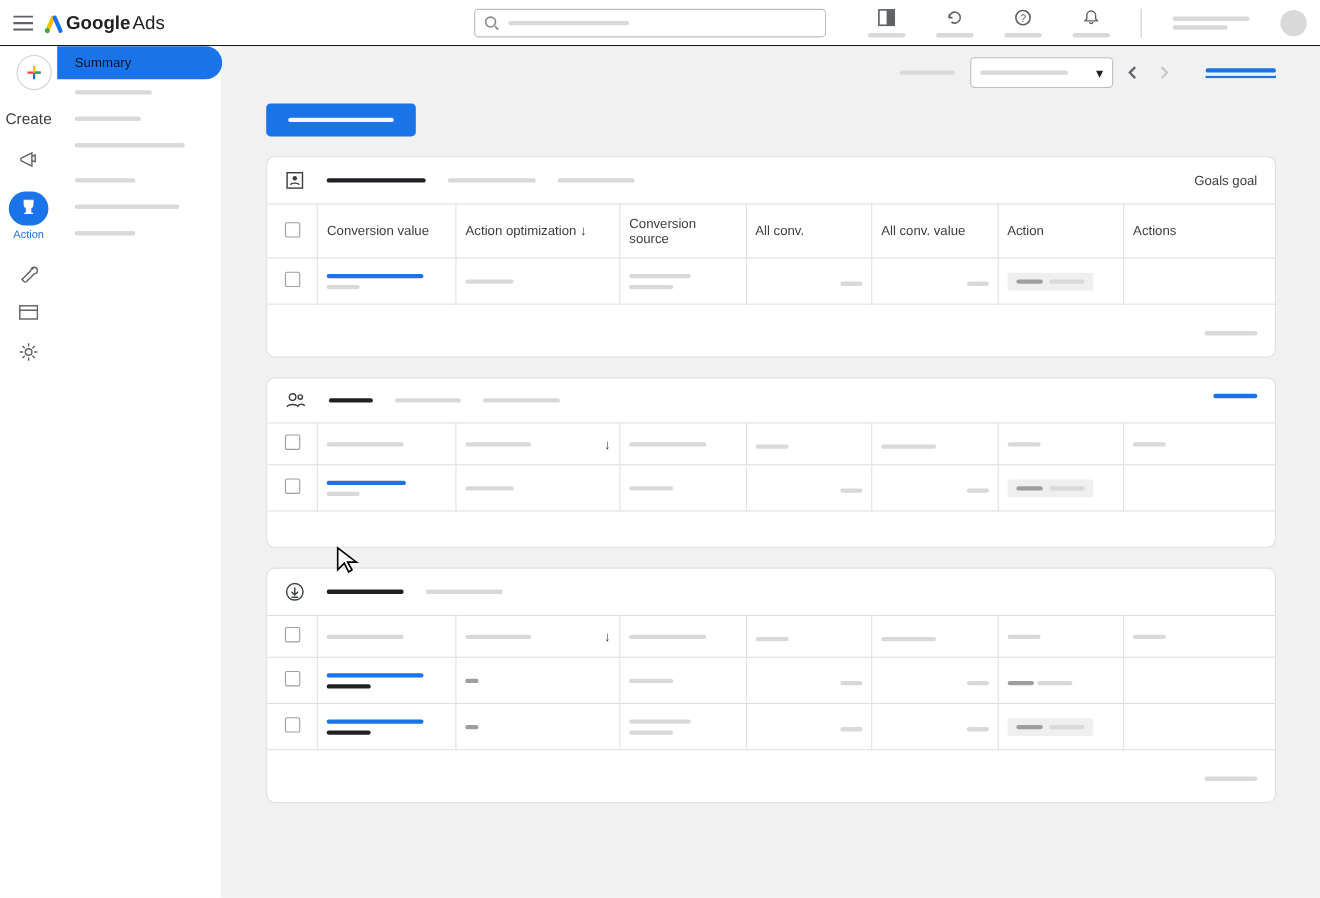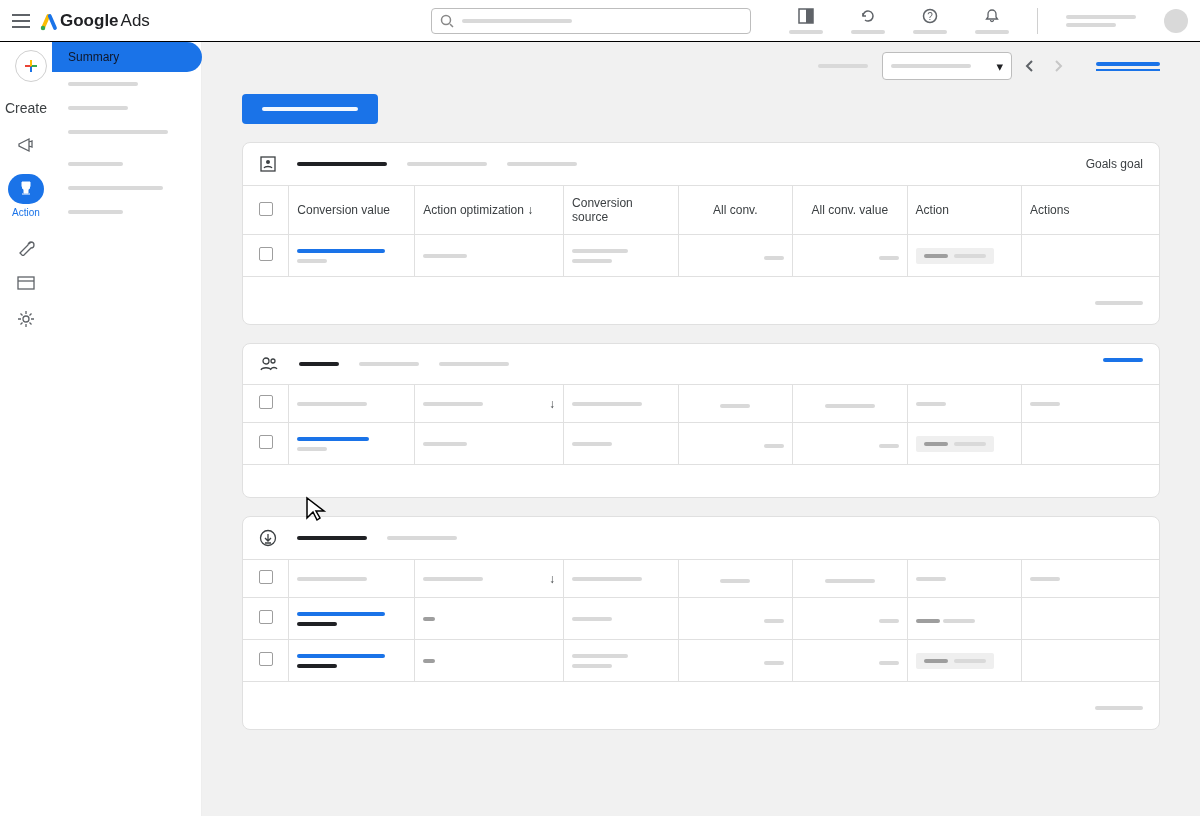--- a/index.html
+++ b/index.html
@@ -105,21 +105,21 @@
     display:flex; align-items:center; padding:12px 16px; gap:20px; font-size:12px;
   }
   .edit-link { position:absolute; right:16px; top:14px; font-size:12px; color:#3c4043; cursor:pointer;}
   table { width:100%; border-collapse:collapse; }
   th {
     font-weight:400; font-size:12px; color:#3c4043; text-align:left;
     padding:10px 8px; border-top:1px solid #e0e0e0; border-bottom:1px solid #e0e0e0;
     border-right:1px solid #e0e0e0; background:#fff;
   }
   th:last-child { border-right:none; }
-  th.r { text-align:center; }
+  th.r { text-align:left; }
   td {
     padding:12px 8px; border-bottom:1px solid #e0e0e0; border-right:1px solid #e0e0e0;
     font-size:12px; vertical-align:middle;
   }
   td:last-child{ border-right:none; }
   td.r { text-align:right; }
   .cb { width:14px; height:14px; border:1.5px solid #9e9e9e; border-radius:2px; display:inline-block;}
   .col-cb { width:40px; text-align:center; }
   .col-name{ width:110px;}
   .col-opt{ width:130px;}

